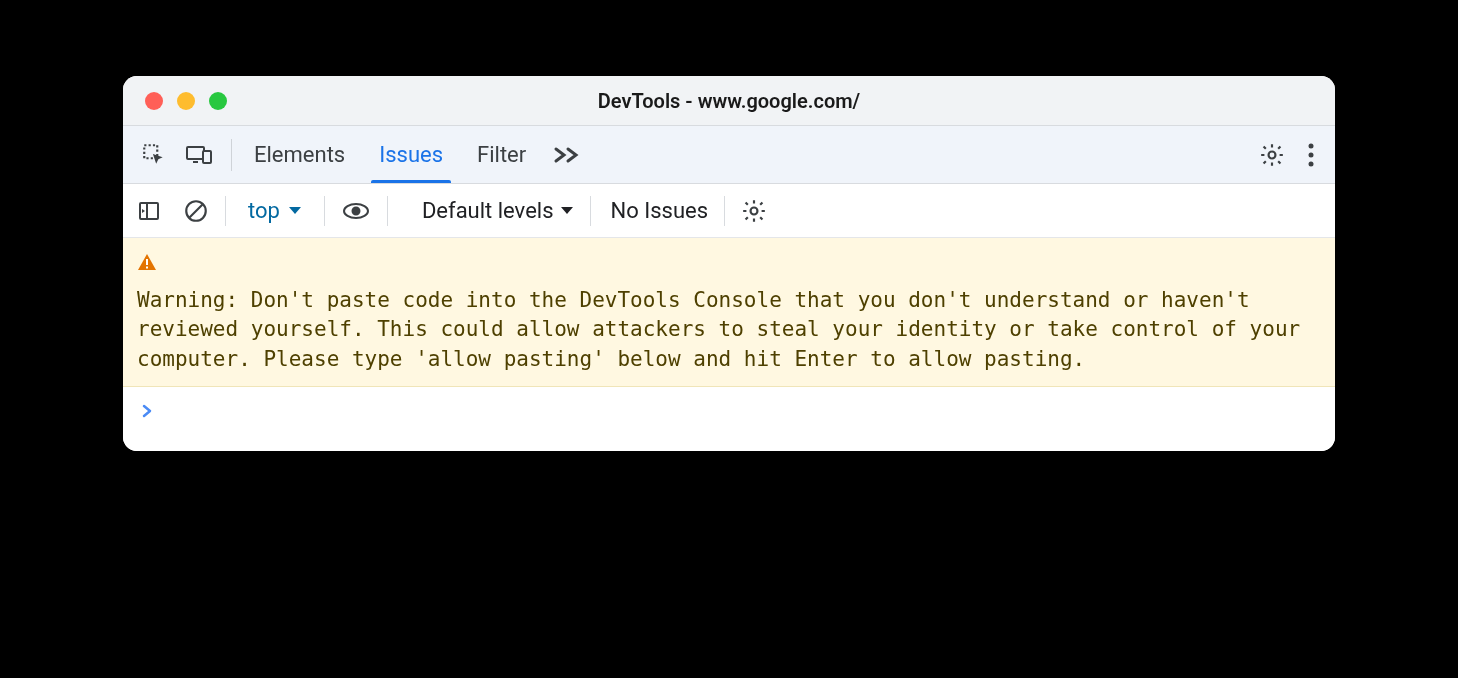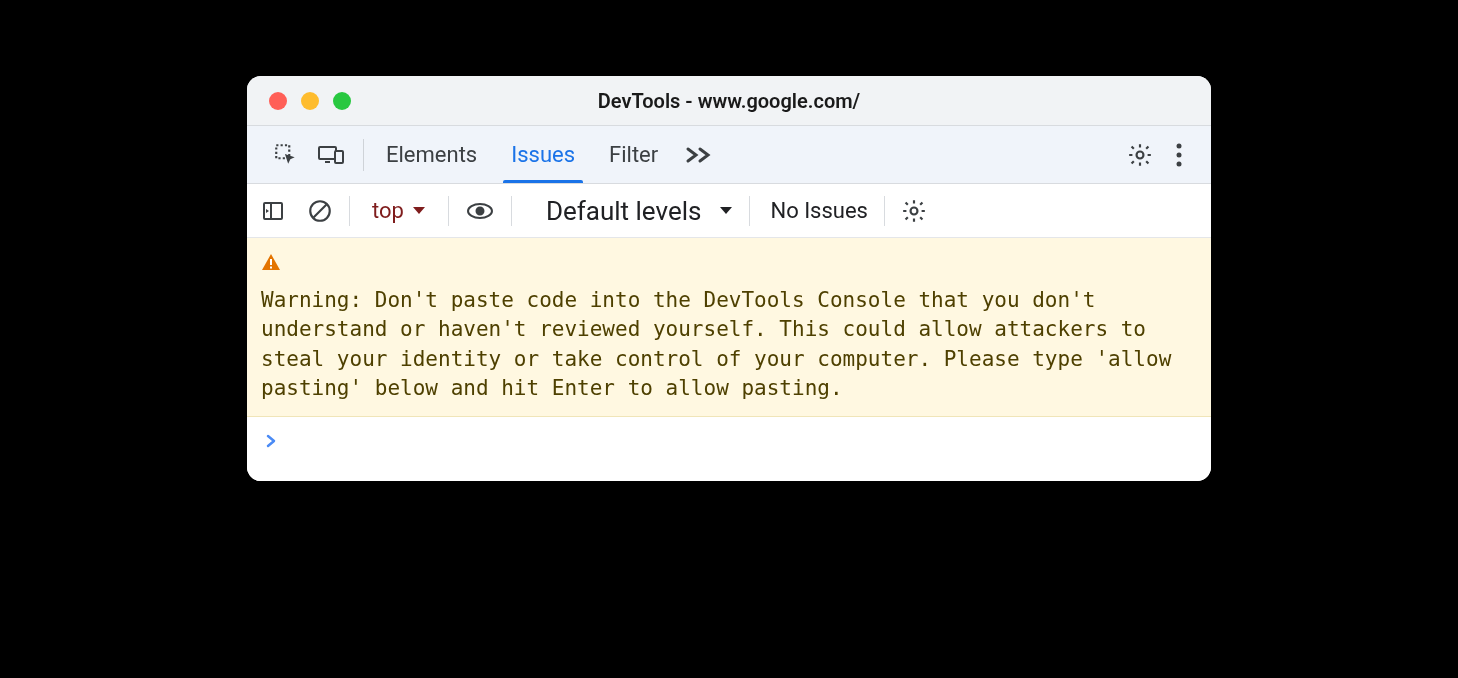--- a/index.html
+++ b/index.html
@@ -7,21 +7,21 @@
       background: #000;
       width: 1458px;
       height: 678px;
       font-family: -apple-system, BlinkMacSystemFont, "Segoe UI", Roboto, sans-serif;
       display: flex;
       align-items: flex-start;
       justify-content: center;
       padding-top: 76px;
     }
     .window {
-      width: 964px;
+      width: 1212px;
       background: #fff;
       border-radius: 14px;
       box-shadow: 0 20px 60px rgba(0,0,0,0.5);
       overflow: hidden;
     }
     .titlebar {
       height: 50px;
       background: #f1f3f5;
       display: flex;
       align-items: center;
@@ -45,21 +45,21 @@
       font-weight: 600;
       color: #1a1a1a;
       pointer-events: none;
     }
     .tabbar {
       height: 58px;
       background: #f0f4fa;
       display: flex;
       align-items: center;
       border-bottom: 1px solid #d8dbdf;
-      padding: 0 20px;
+      padding: 0 12px;
     }
     .left-icons {
       display: flex;
       align-items: center;
       gap: 18px;
       padding: 0 10px 0 6px;
     }
     .icon-btn {
       display: flex;
       align-items: center;
@@ -127,21 +127,21 @@
     .tdiv {
       width: 1px;
       height: 30px;
       background: #d8dbdf;
       margin: 0 8px;
     }
     .context-select {
       display: flex;
       align-items: center;
       font-size: 22px;
-      color: #7f1d1d;
+      color: #0369a1;
       cursor: pointer;
       gap: 8px;
       padding: 0 6px;
     }
     .filter-box {
       display: flex;
       align-items: center;
       background: #eef3fb;
       border-radius: 22px;
       height: 40px;
@@ -154,24 +154,24 @@
       background: transparent;
       outline: none;
       font-size: 21px;
       color: #5f6368;
       width: 100%;
     }
     .filter-input::placeholder { color: #5f6368; }
     .levels-select {
       display: flex;
       align-items: center;
-      font-size: 26px;
+      font-size: 22px;
       color: #202124;
       cursor: pointer;
-      gap: 18px;
+      gap: 6px;
       margin-left: 18px;
     }
     .issues {
       font-size: 22px;
       color: #202124;
       margin-left: 4px;
     }
     .console-body {
       background: #fff;
     }

